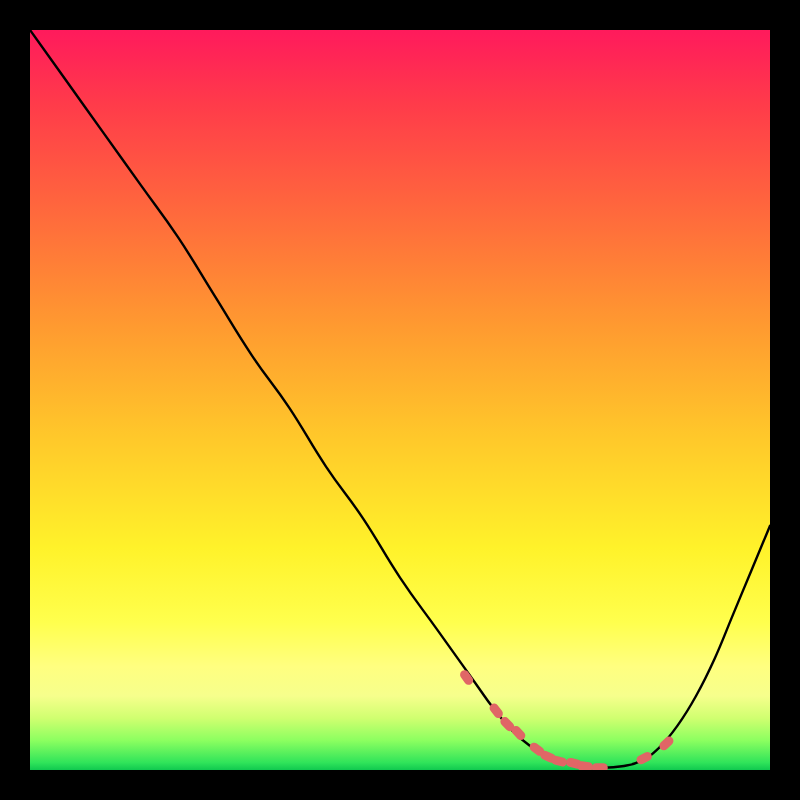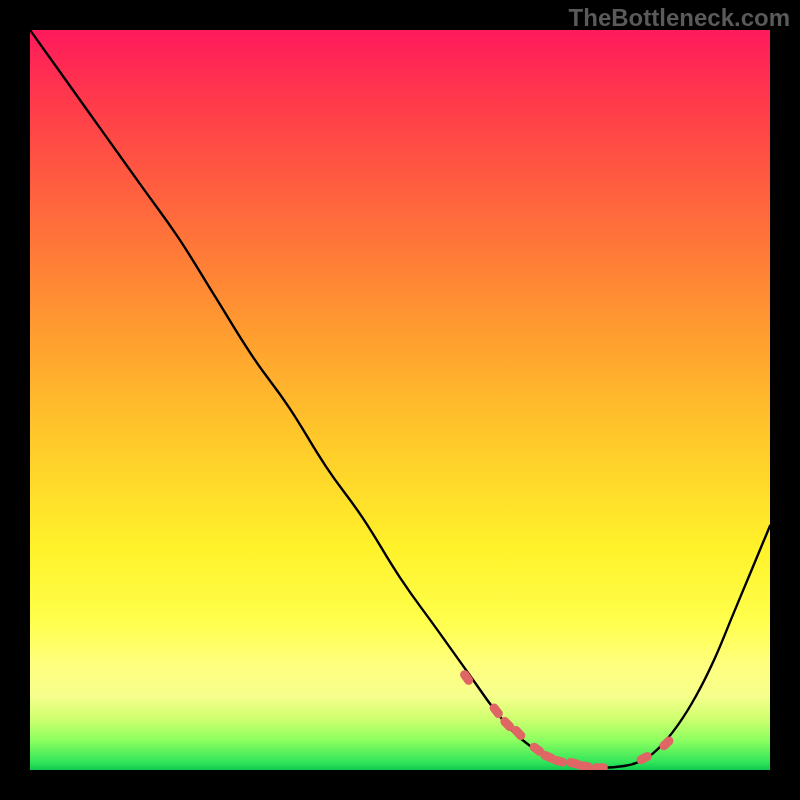--- a/index.html
+++ b/index.html
@@ -59,21 +59,20 @@
     inset: 0;
     width: 100%;
     height: 100%;
   }
 </style>
 </head>
 <body>
 
 <div class="container">
 
-  <div class="watermark">TheBottleneck.com</div>
 
   <div class="plot-area">
     <div class="gradient-bg"></div>
     <svg class="curve" viewBox="0 0 740 740" preserveAspectRatio="none">
       <path id="curve-path" fill="none" stroke-width="2.4" stroke-linecap="round" stroke-linejoin="round" d="M 0.00 0.00 C 8.33 11.65, 20.35 28.49, 37.00 51.80 C 53.65 75.11, 57.35 80.29, 74.00 103.60 C 90.65 126.91, 94.35 132.09, 111.00 155.40 C 127.65 178.71, 131.35 182.23, 148.00 207.20 C 164.65 232.18, 168.35 239.76, 185.00 266.40 C 201.65 293.04, 205.35 300.62, 222.00 325.60 C 238.65 350.57, 242.35 352.43, 259.00 377.40 C 275.65 402.38, 279.35 411.63, 296.00 436.60 C 312.65 461.57, 316.35 463.42, 333.00 488.40 C 349.65 513.38, 353.35 522.63, 370.00 547.60 C 386.65 572.58, 390.35 576.09, 407.00 599.40 C 423.65 622.71, 431.51 633.72, 444.00 651.20 C 456.49 668.68, 454.18 666.28, 462.50 677.10 C 470.82 687.92, 472.68 690.64, 481.00 699.30 C 489.32 707.96, 491.18 709.42, 499.50 715.58 C 507.83 721.74, 509.68 722.85, 518.00 726.68 C 526.33 730.51, 528.17 730.44, 536.50 732.60 C 544.83 734.76, 546.67 735.13, 555.00 736.30 C 563.33 737.47, 565.17 737.78, 573.50 737.78 C 581.83 737.78, 583.67 737.80, 592.00 736.30 C 600.33 734.80, 602.17 735.28, 610.50 731.12 C 618.83 726.96, 620.67 725.79, 629.00 717.80 C 637.33 709.81, 639.17 707.25, 647.50 695.60 C 655.83 683.95, 657.67 680.99, 666.00 666.00 C 674.33 651.01, 676.17 647.32, 684.50 629.00 C 692.83 610.68, 694.67 604.58, 703.00 584.60 C 711.33 564.62, 713.17 560.18, 721.50 540.20 C 729.83 520.22, 735.84 505.79, 740.00 495.80" stroke="#000000"></path>
       <g id="markers-group">
           <rect x="428.60" y="643.00" width="16" height="9" rx="4.5" ry="4.5" fill="#e06666" stroke="#cc5555" stroke-width="0" transform="rotate(54.5 436.60 647.50)"></rect>
           <rect x="458.20" y="676.30" width="16" height="9" rx="4.5" ry="4.5" fill="#e06666" stroke="#cc5555" stroke-width="0" transform="rotate(52.4 466.20 680.80)"></rect>
           <rect x="469.30" y="689.62" width="16" height="9" rx="4.5" ry="4.5" fill="#e06666" stroke="#cc5555" stroke-width="0" transform="rotate(46.1 477.30 694.12)"></rect>
           <rect x="480.40" y="698.50" width="16" height="9" rx="4.5" ry="4.5" fill="#e06666" stroke="#cc5555" stroke-width="0" transform="rotate(46.1 488.40 703.00)"></rect>

